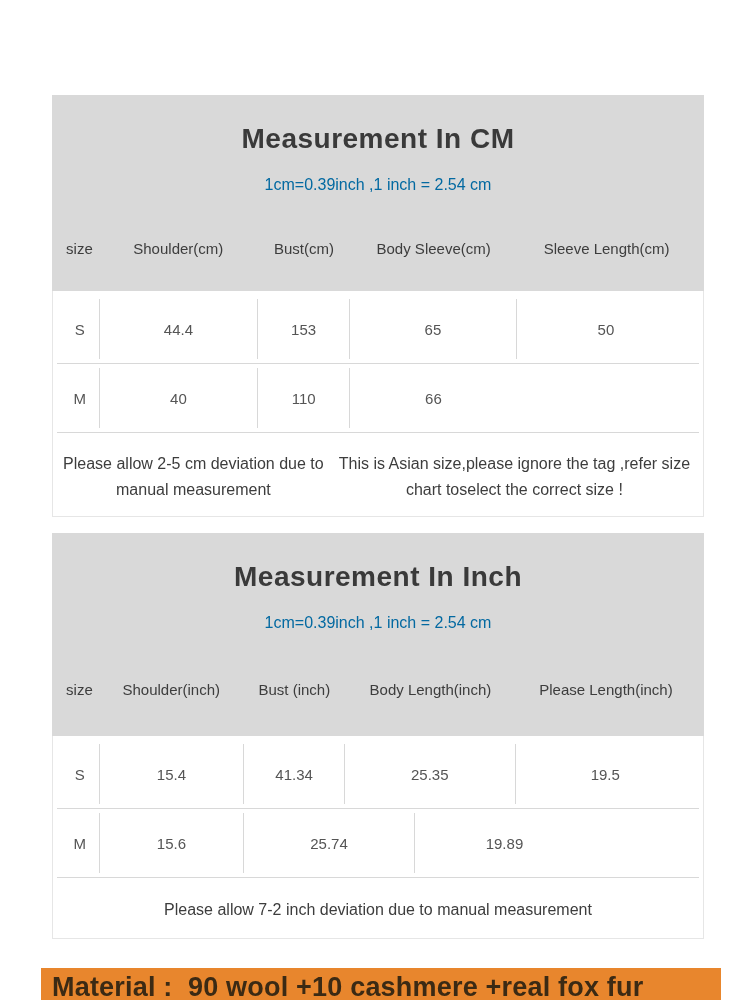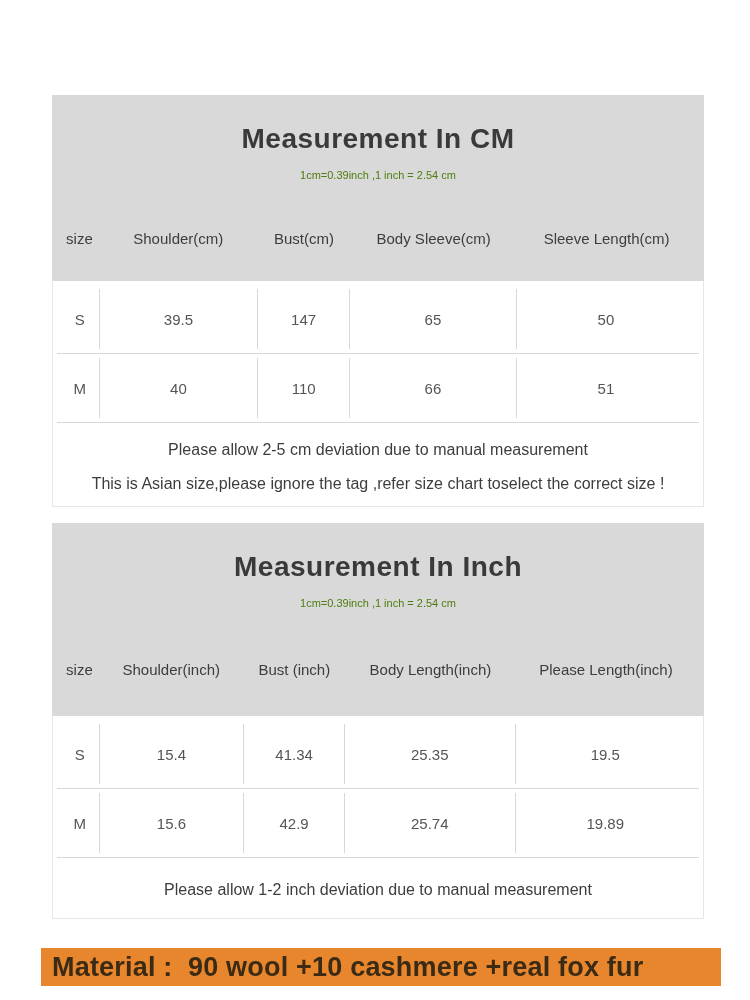--- a/index.html
+++ b/index.html
@@ -24,22 +24,23 @@
   }
   .g-title {
     font-size: 28px;
     font-weight: bold;
     color: #3a3a3a;
     padding-top: 22px;
     line-height: 36px;
     letter-spacing: 0.5px;
   }
   .g-sub {
-    font-size: 11px;
-    color: #4d7c0f;
+    font-size: 16px;
+    color: #0369a1;
+    margin-top: 10px;
     line-height: 20px;
   }
   .hrow {
     display: flex;
     align-items: center;
     padding-top: 14px;
     font-size: 15px;
     color: #3d3d3d;
   }
   .cm-section .hrow { height: 88px; }
@@ -79,21 +80,20 @@
   .inch-section .c3 { width: 26.9%; }
   .inch-section .c4 { width: 28.3%; }
 
   
   .note {
     border-left: 1px solid #e6e6e6;
     border-right: 1px solid #e6e6e6;
     border-bottom: 1px solid #e6e6e6;
     background: #ffffff;
     display: flex;
-    flex-direction: column;
     align-items: center;
     justify-content: center;
     text-align: center;
     font-size: 16px;
     color: #3d3d3d;
   }
   .cm-section .note { height: 80px; line-height: 26px; }
   .inch-section .note { height: 57px; }
 
   .section-gap { height: 8px; }
@@ -132,31 +132,30 @@
         <div class="hcell c1">Shoulder(cm)</div>
         <div class="hcell c2">Bust(cm)</div>
         <div class="hcell c3">Body Sleeve(cm)</div>
         <div class="hcell c4">Sleeve Length(cm)</div>
       </div>
     </div>
 
     <div class="sheet">
       <div class="drow">
         <div class="dcell c0">S</div>
-        <div class="dcell c1">39.5</div>
-        <div class="dcell c2">147</div>
+        <div class="dcell c1">44.4</div>
+        <div class="dcell c2">153</div>
         <div class="dcell c3">65</div>
         <div class="dcell c4">50</div>
       </div>
       <div class="drow">
         <div class="dcell c0">M</div>
         <div class="dcell c1">40</div>
         <div class="dcell c2">110</div>
         <div class="dcell c3">66</div>
-        <div class="dcell c4">51</div>
       </div>
     </div>
 
     <div class="note">
       <div>Please allow 2-5 cm deviation due to manual measurement</div>
       <div>This is Asian size,please ignore the tag ,refer size chart toselect the correct size !</div>
     </div>
   </div>
 
   <div class="section-gap"></div>
@@ -178,28 +177,27 @@
       <div class="drow">
         <div class="dcell c0">S</div>
         <div class="dcell c1">15.4</div>
         <div class="dcell c2">41.34</div>
         <div class="dcell c3">25.35</div>
         <div class="dcell c4">19.5</div>
       </div>
       <div class="drow">
         <div class="dcell c0">M</div>
         <div class="dcell c1">15.6</div>
-        <div class="dcell c2">42.9</div>
         <div class="dcell c3">25.74</div>
         <div class="dcell c4">19.89</div>
       </div>
     </div>
 
     <div class="note">
-      <div>Please allow 1-2 inch deviation due to manual measurement</div>
+      <div>Please allow 7-2 inch deviation due to manual measurement</div>
     </div>
   </div>
 
   <div class="banner-gap"></div>
 
   <div class="banner">
     <div class="banner-text">Material :  90 wool +10 cashmere +real fox fur</div>
   </div>
 
 </div>

